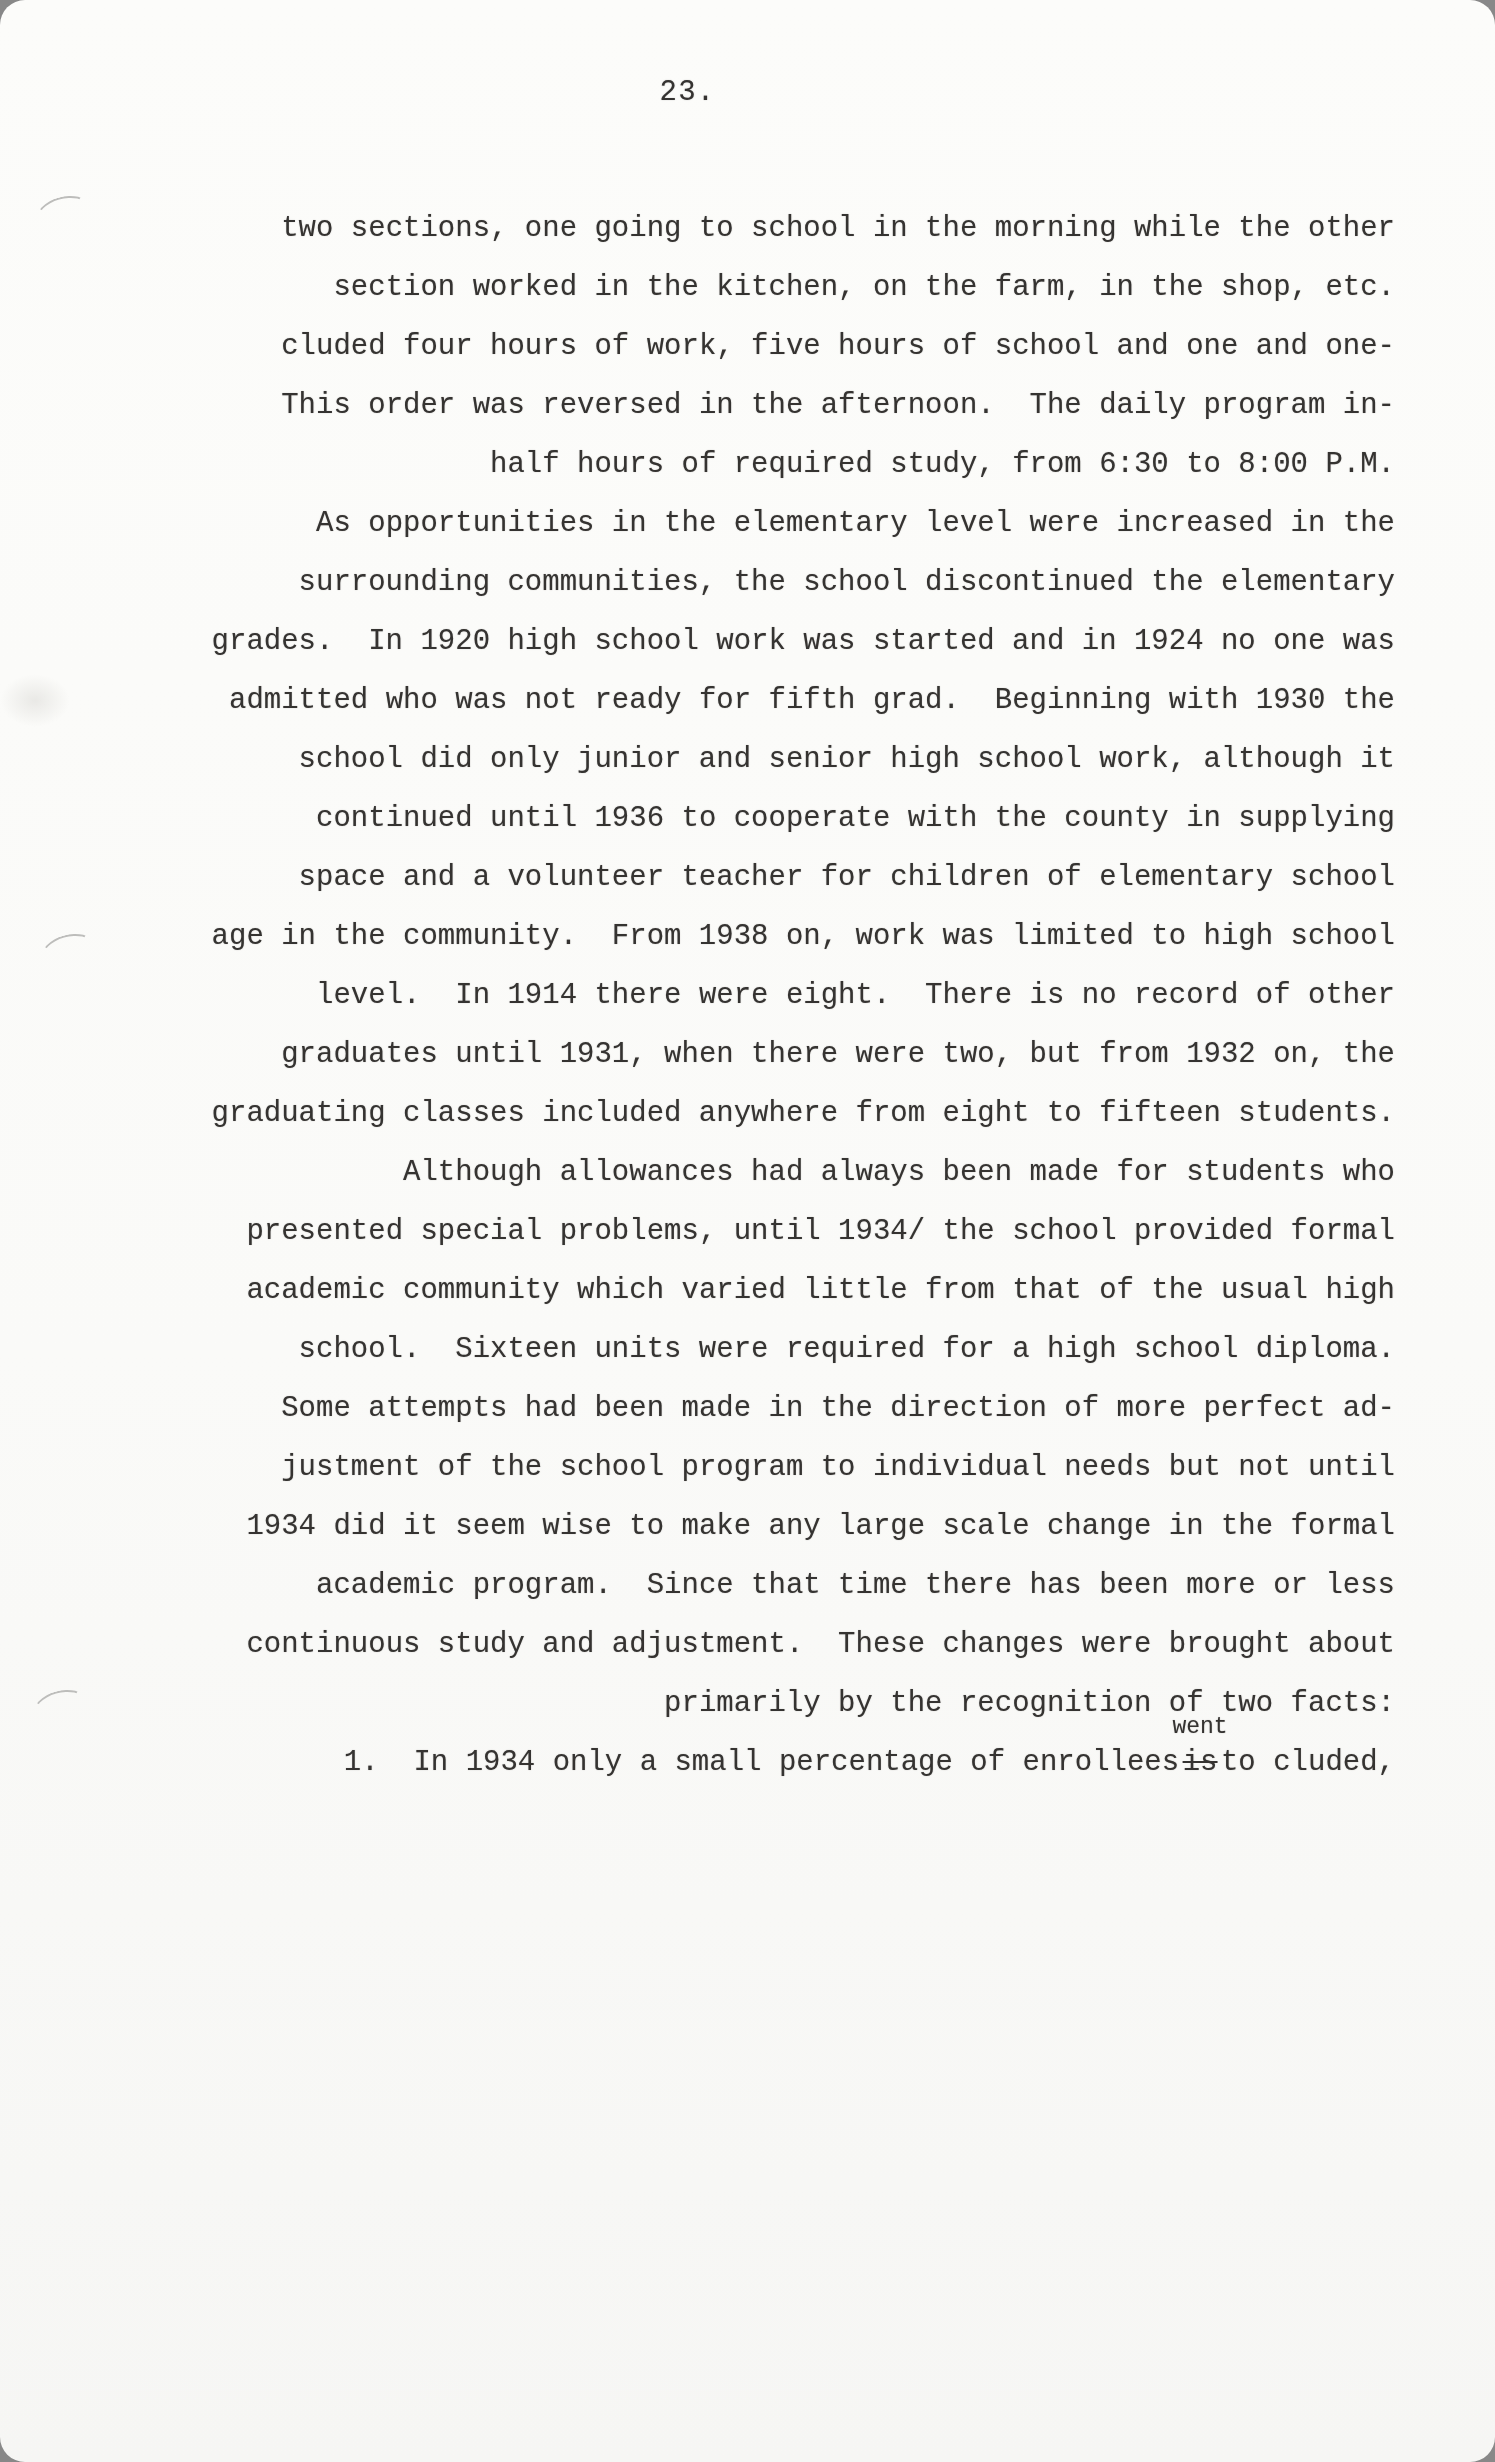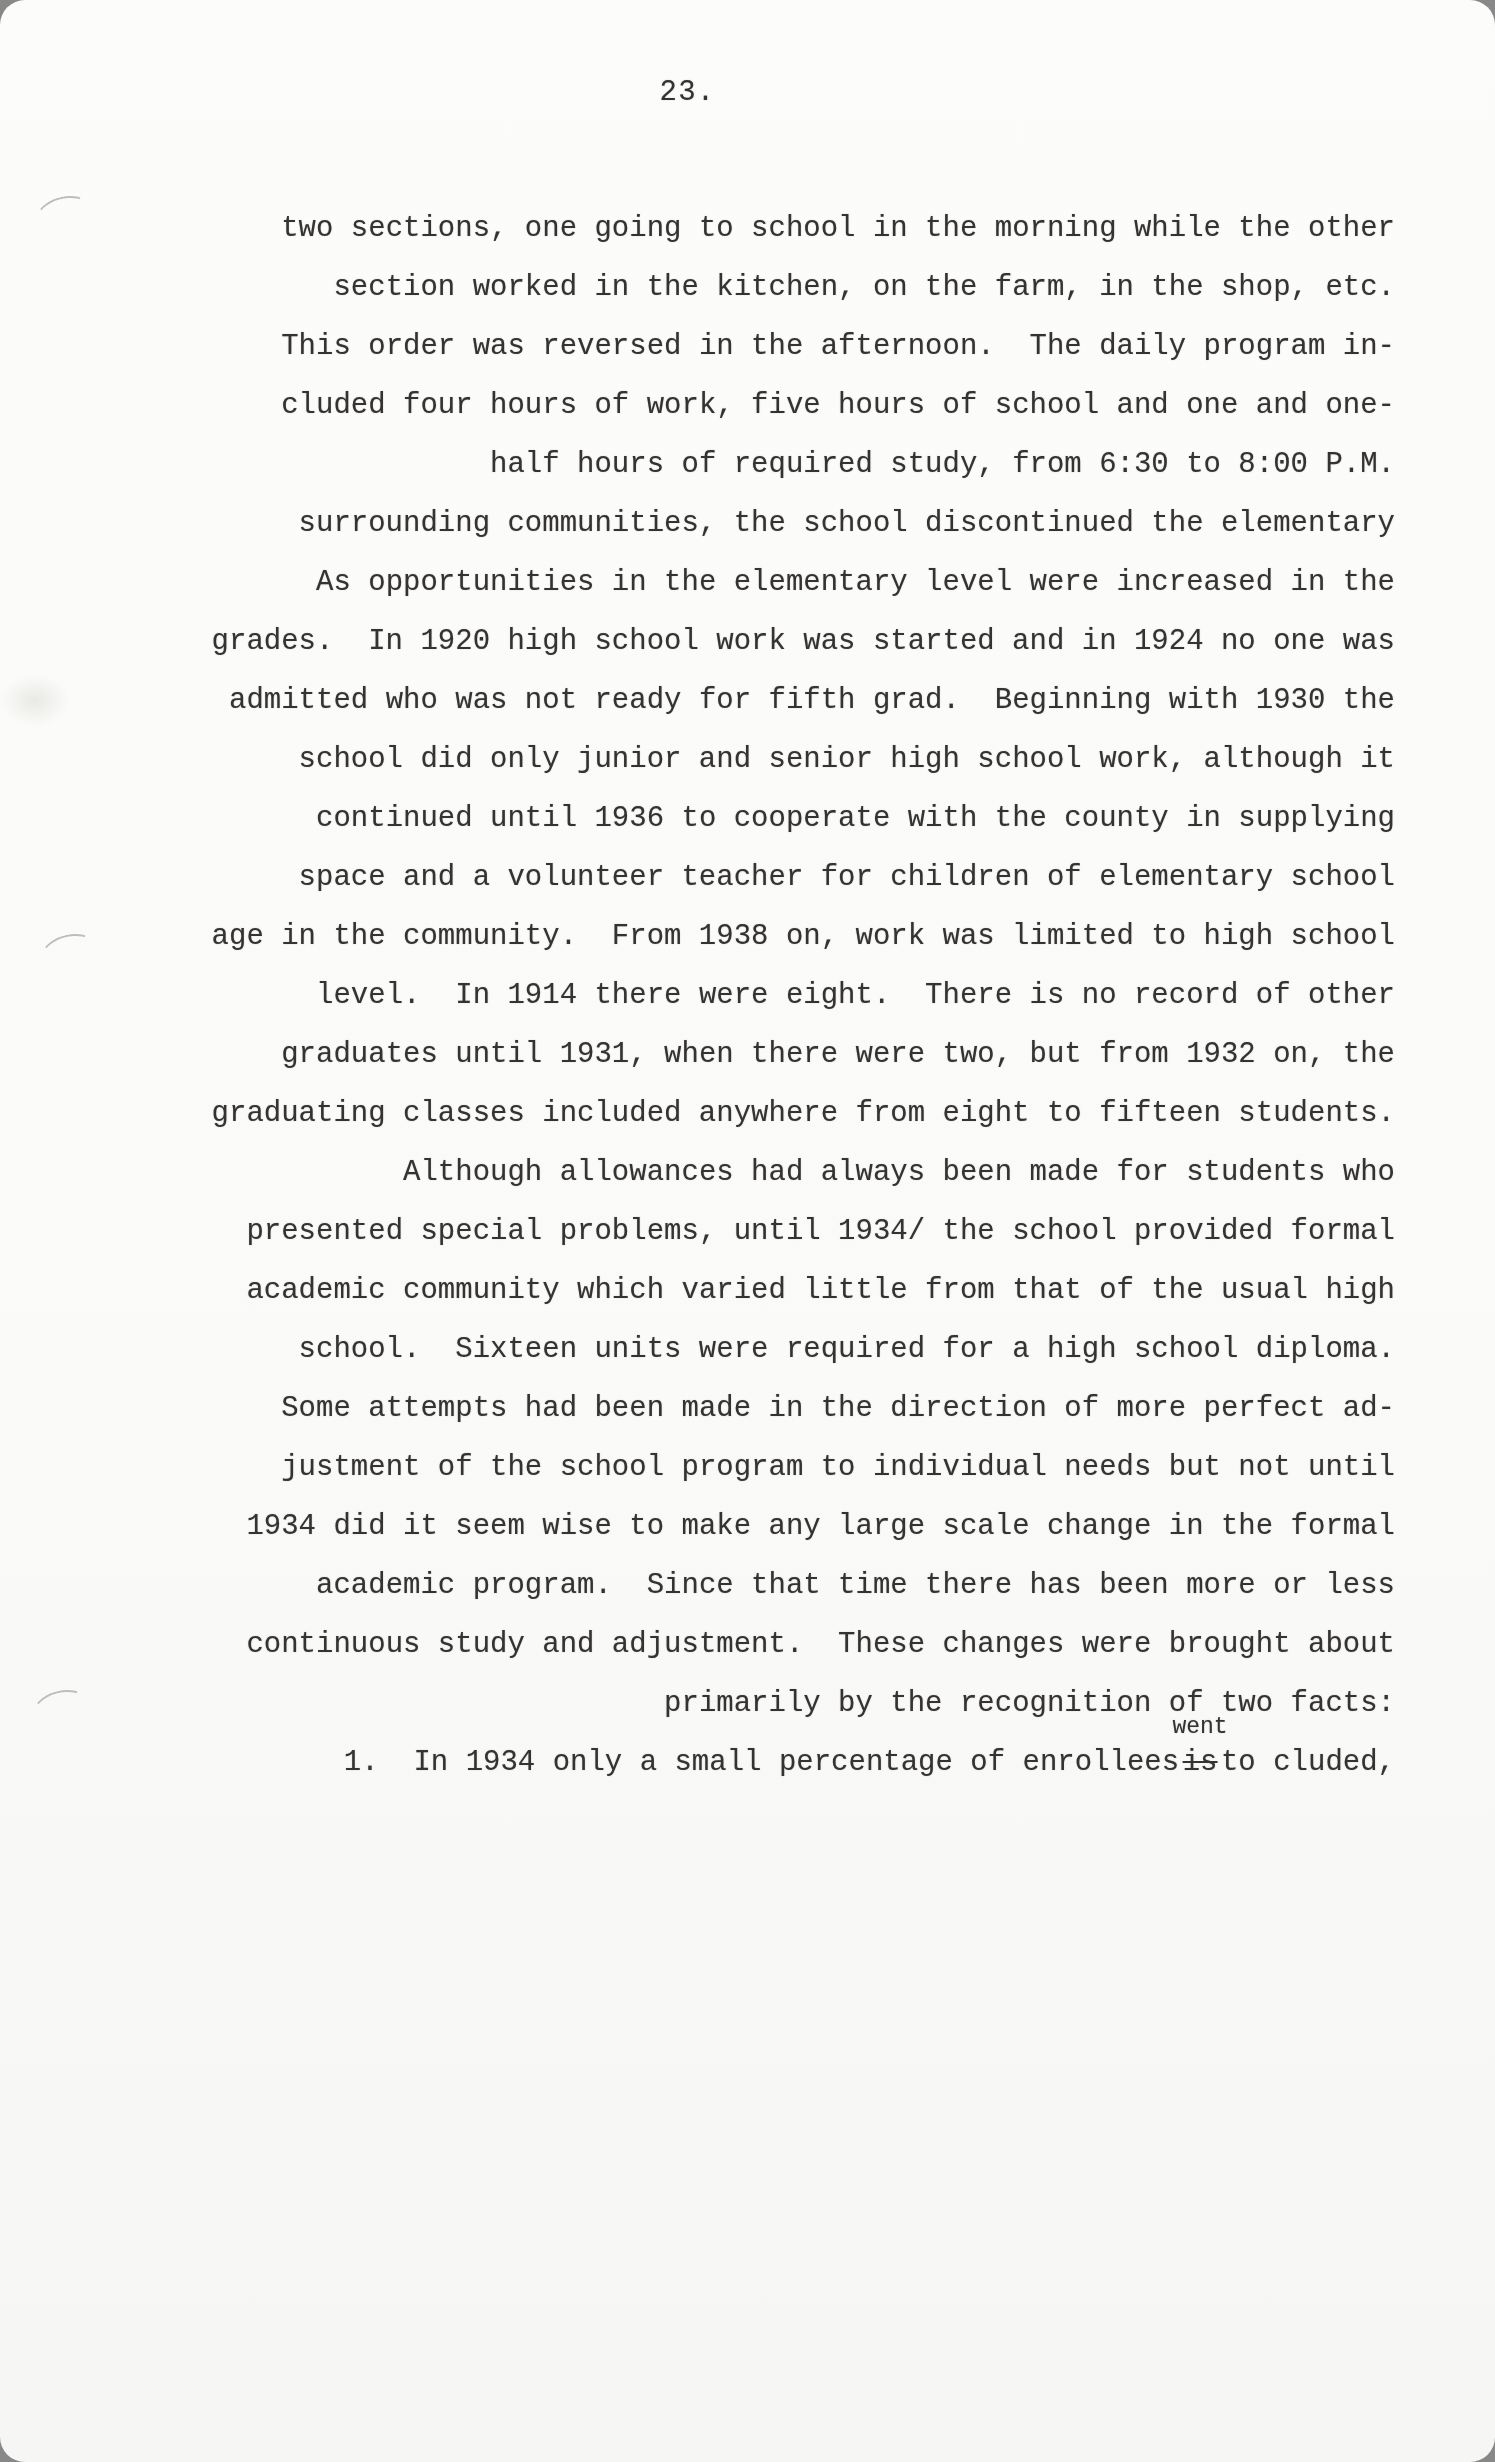--- a/index.html
+++ b/index.html
@@ -94,25 +94,25 @@
   <div class="punch p1"></div>
   <div class="punch p2"></div>
   <div class="punch p3"></div>
   <div class="smudge"></div>
 
   <div class="pagenum">23.</div>
 
   <div class="content">
     <div class="line">two sections, one going to school in the morning while the other</div>
     <div class="line">section worked in the kitchen, on the farm, in the shop, etc.</div>
+    <div class="line">cluded four hours of work, five hours of school and one and one-</div>
     <div class="line">This order was reversed in the afternoon.  The daily program in-</div>
-    <div class="line">cluded four hours of work, five hours of school and one and one-</div>
     <div class="line">half hours of required study, from 6:30 to 8:00 P.M.</div>
+    <div class="line indent">As opportunities in the elementary level were increased in the</div>
     <div class="line">surrounding communities, the school discontinued the elementary</div>
-    <div class="line indent">As opportunities in the elementary level were increased in the</div>
     <div class="line">grades.  In 1920 high school work was started and in 1924 no one was</div>
     <div class="line">admitted who was not ready for fifth grad.  Beginning with 1930 the</div>
     <div class="line">school did only junior and senior high school work, although it</div>
     <div class="line">continued until 1936 to cooperate with the county in supplying</div>
     <div class="line">space and a volunteer teacher for children of elementary school</div>
     <div class="line">age in the community.  From 1938 on, work was limited to high school</div>
     <div class="line">level.  In 1914 there were eight.  There is no record of other</div>
     <div class="line">graduates until 1931, when there were two, but from 1932 on, the</div>
     <div class="line">graduating classes included anywhere from eight to fifteen students.</div>
     <div class="line indent">Although allowances had always been made for students who</div>

